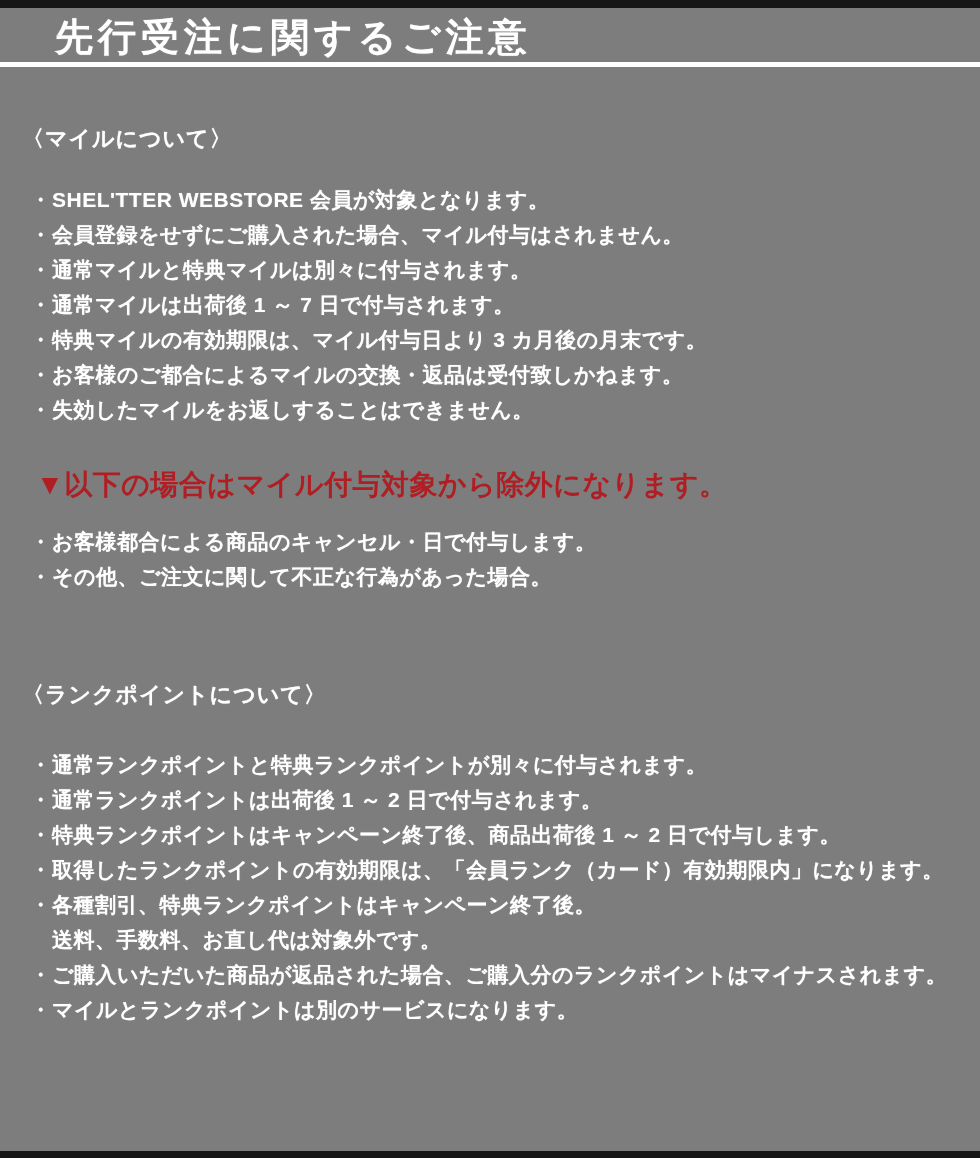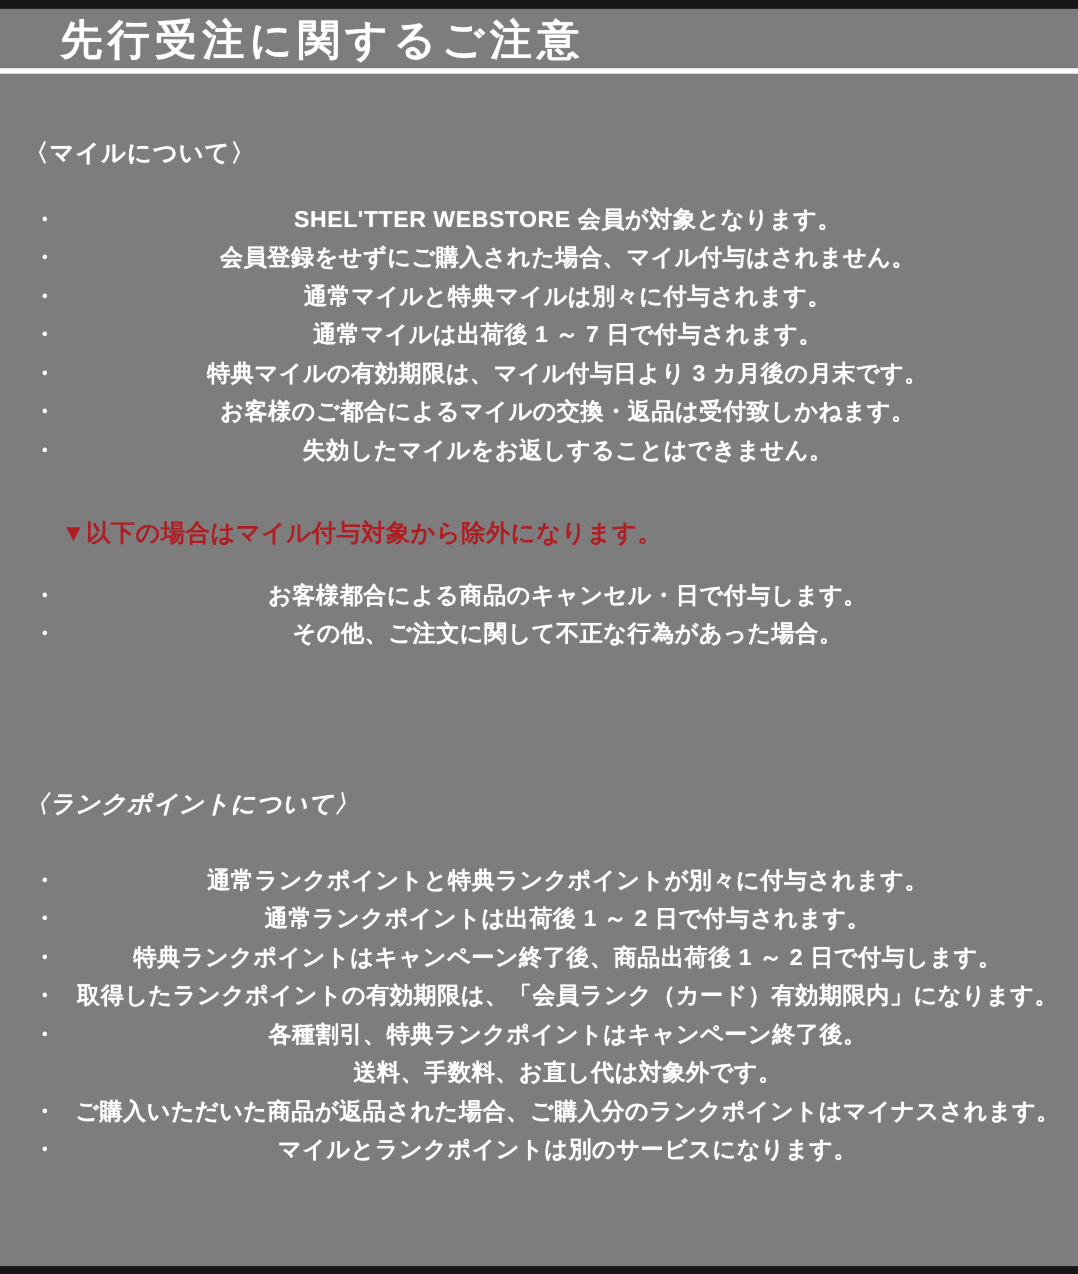--- a/index.html
+++ b/index.html
@@ -42,21 +42,21 @@
     padding-left: 22px;
     font-size: 22px;
     line-height: 34px;
     font-weight: 800;
     letter-spacing: 1px;
     color: #ffffff;
     white-space: nowrap;
     text-shadow: 0 0 1px rgba(255,255,255,.5);
   }
   .section-heading.mile { margin-top: 55px; }
-  .section-heading.rank { margin-top: 120px; font-style: italic; }
+  .section-heading.rank { margin-top: 84px; }
   .list {
     padding-left: 30px;
     font-size: 21px;
     font-weight: 700;
     letter-spacing: 0.5px;
   }
   .list.mile-list { margin-top: 26px; }
   .list.warning-list { margin-top: 22px; }
   .list.rank-list { margin-top: 35px; }
   .li { display: flex; align-items: flex-start; }
@@ -65,26 +65,25 @@
     width: 22px;
     line-height: 35px;
     display: inline-block;
   }
   .li-lines { flex: 1; min-width: 0; }
   .line {
     display: block;
     line-height: 35px;
     white-space: nowrap;
     text-shadow: 0 0 1px rgba(255,255,255,.45);
-    text-align: center;
   }
   .warning {
     margin-top: 40px;
-    padding-left: 56px;
-    font-size: 22px;
+    padding-left: 36px;
+    font-size: 28px;
     line-height: 35px;
     font-weight: 800;
     letter-spacing: 0.5px;
     color: #b01e24;
     white-space: nowrap;
   }
 </style>
 </head>
 <body>
 

